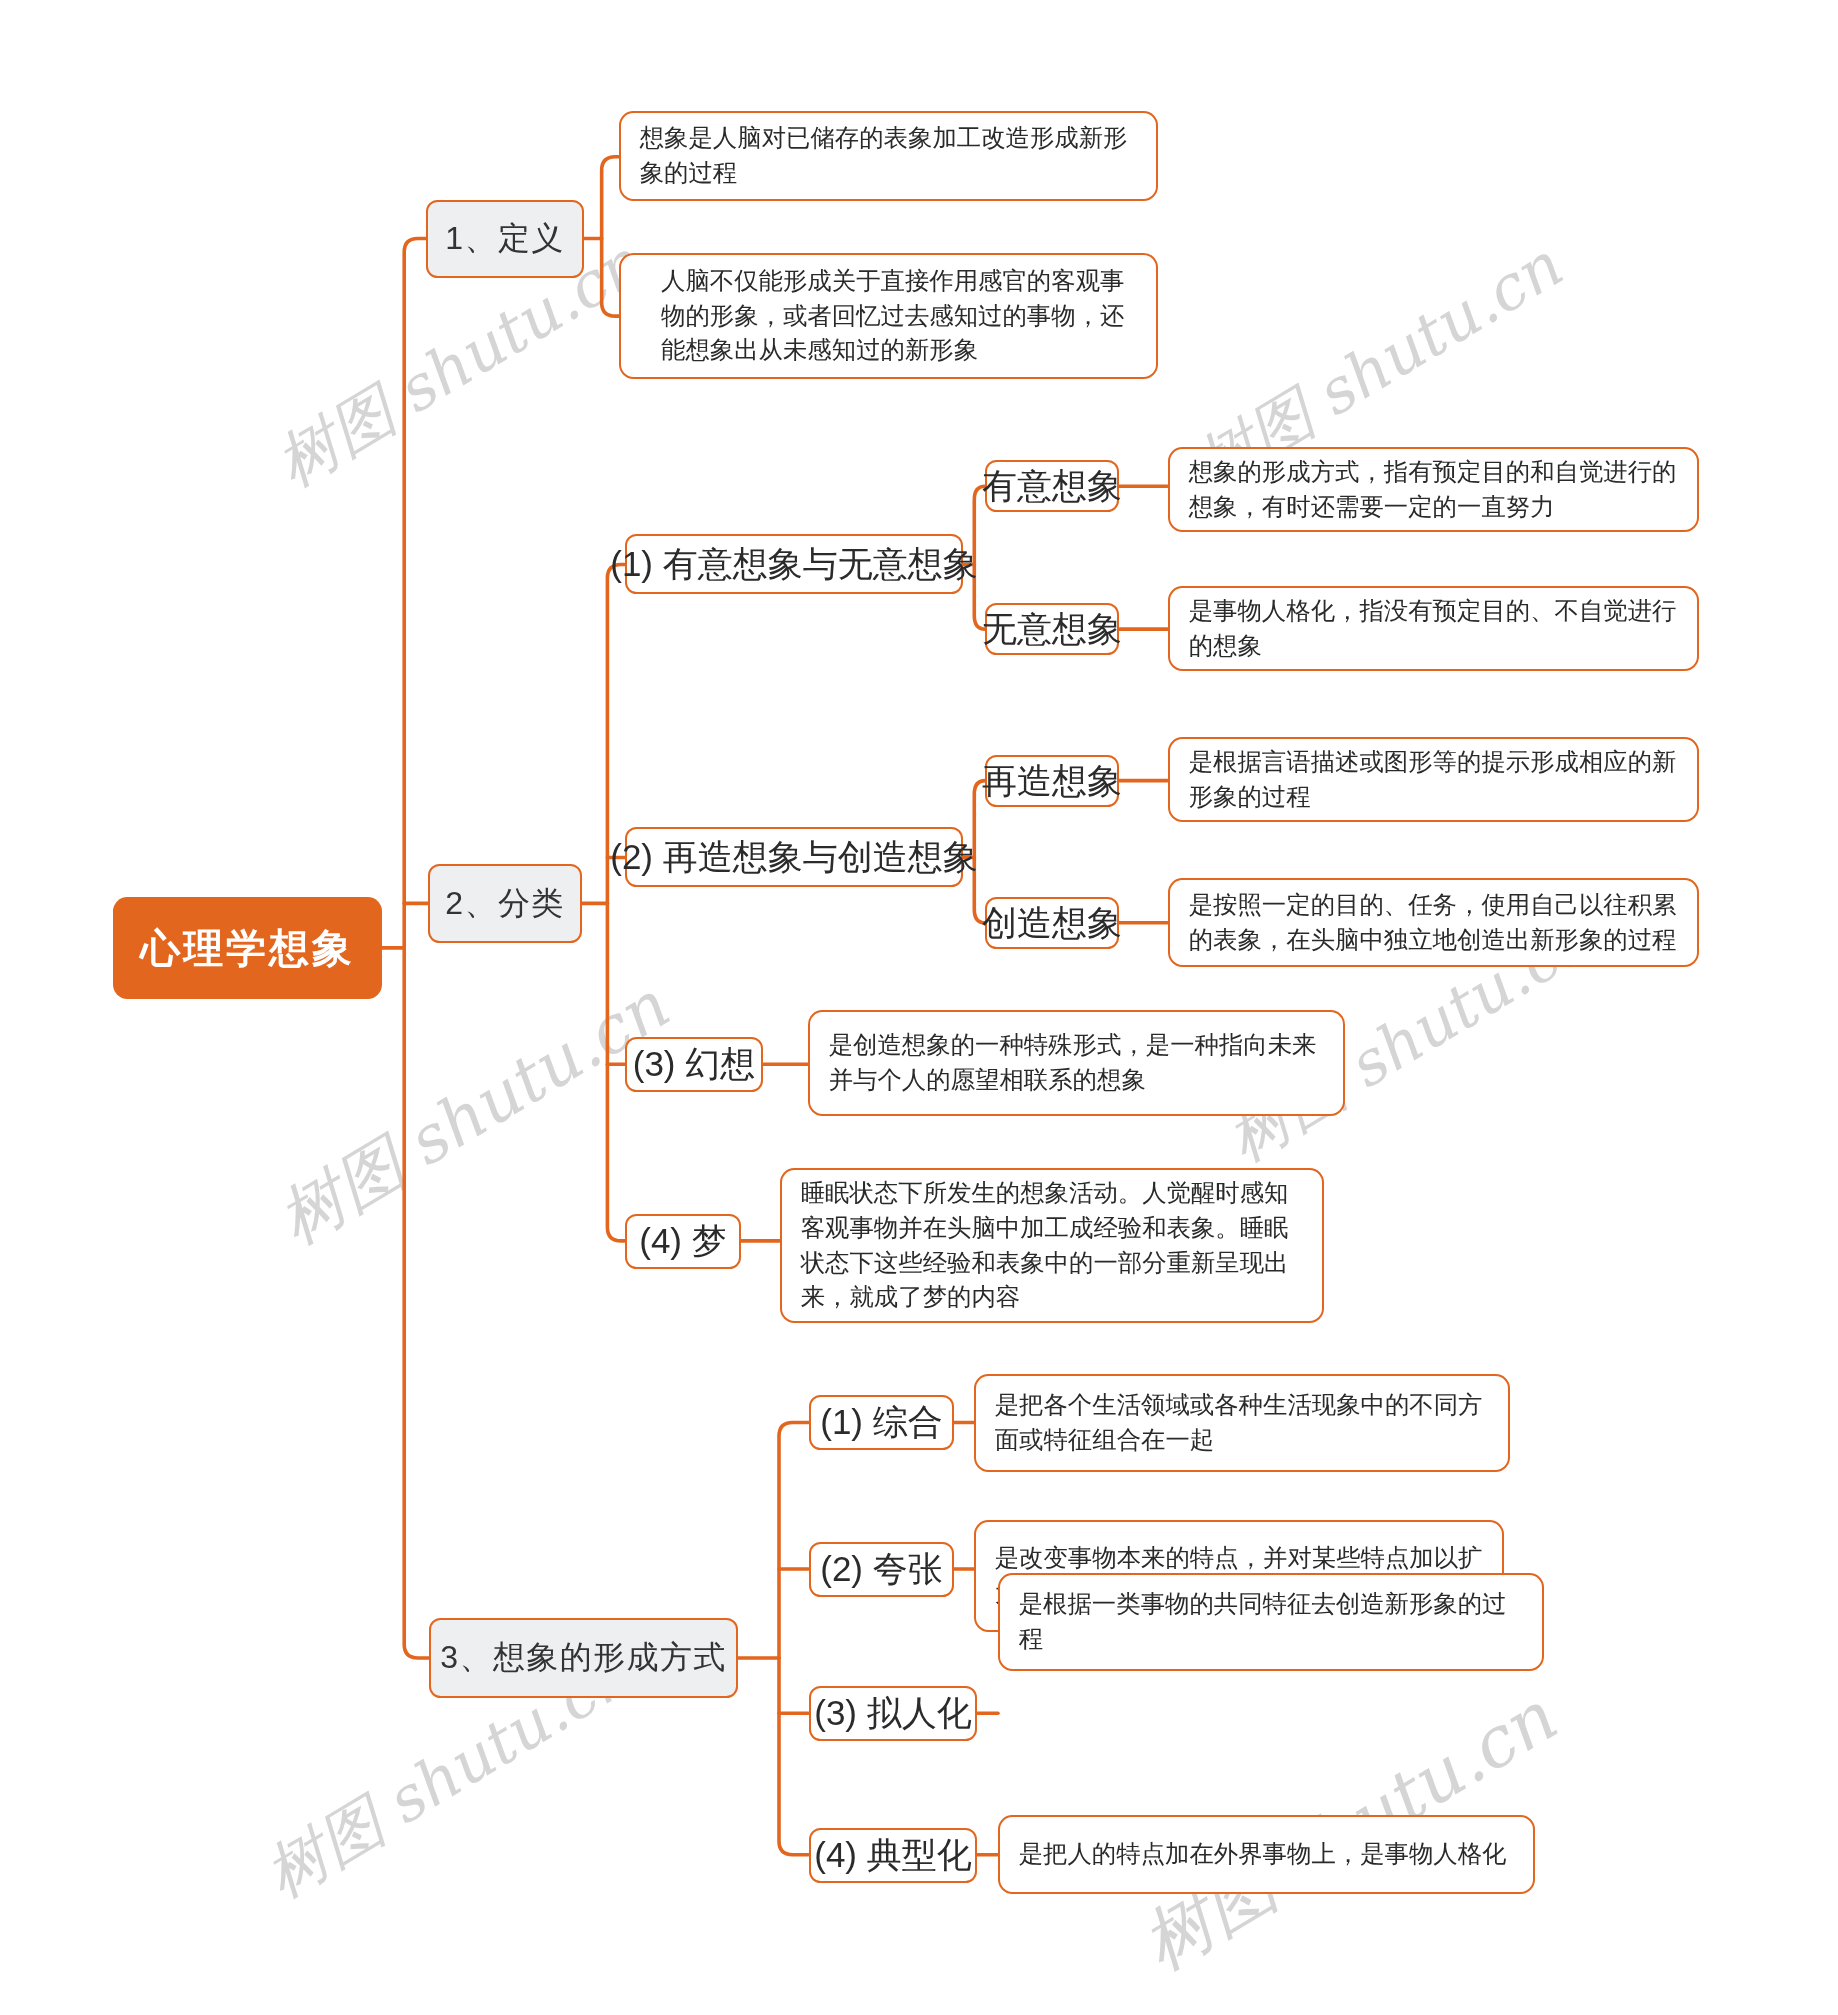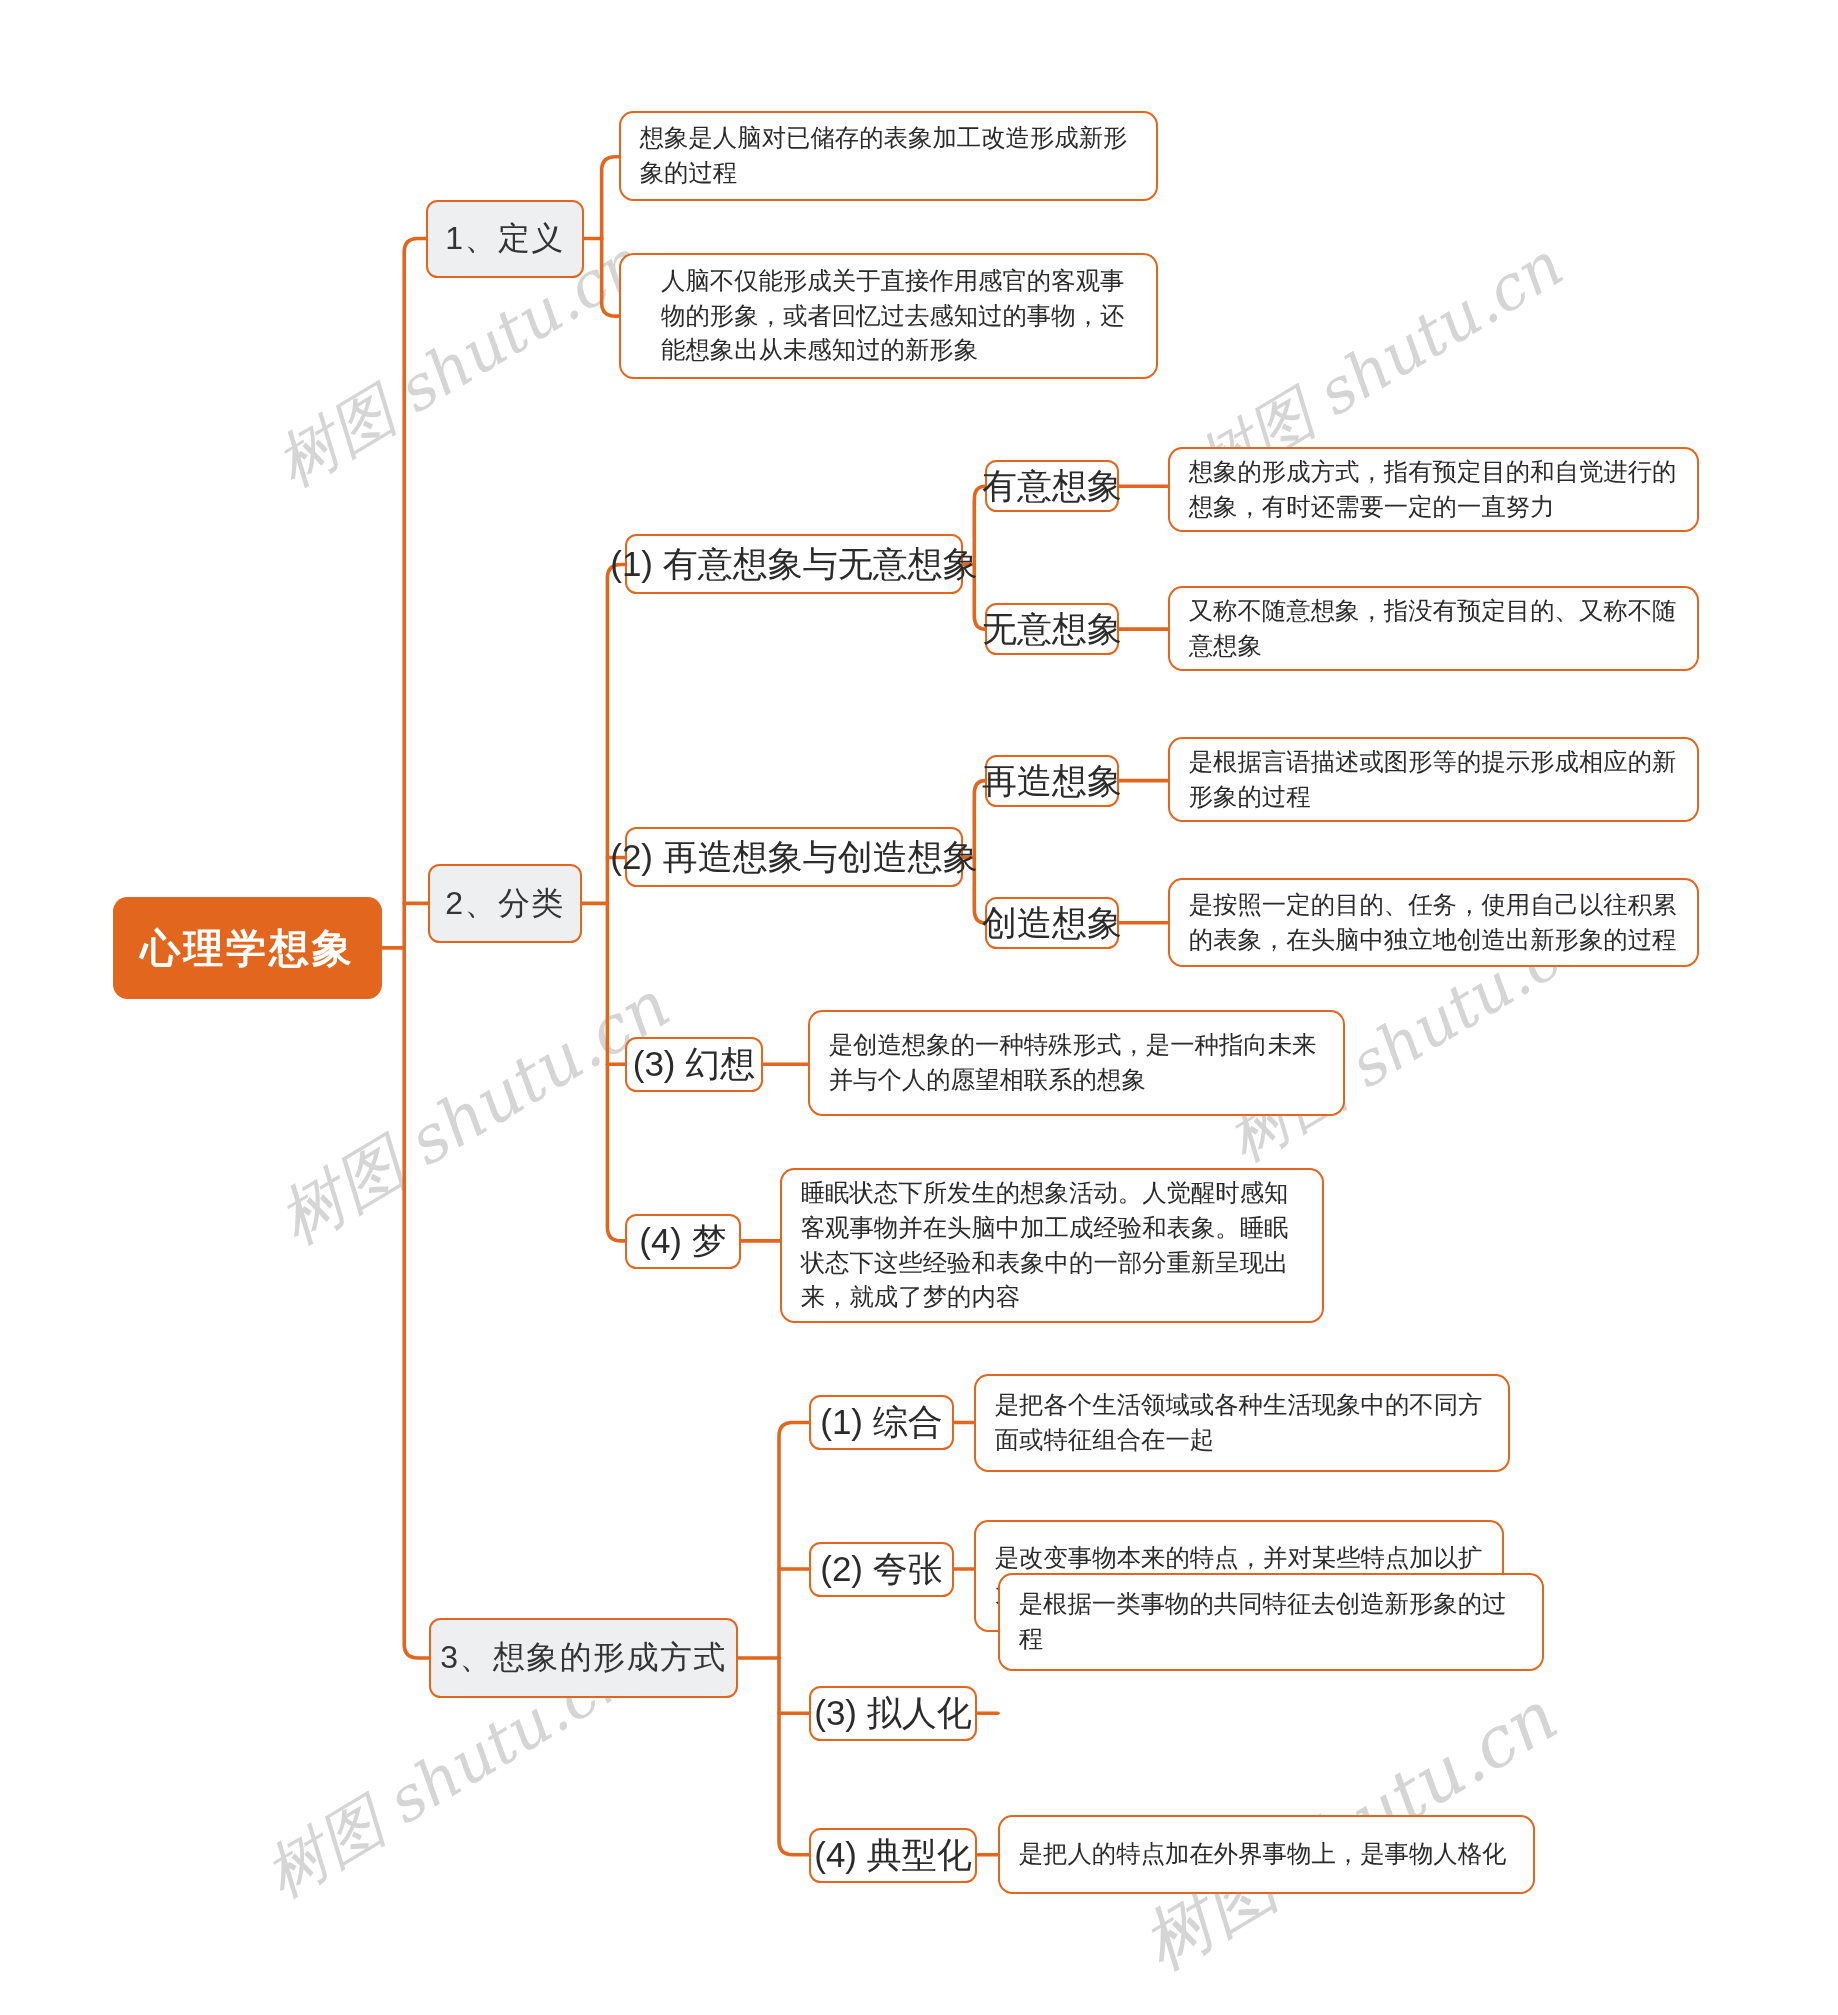--- a/index.html
+++ b/index.html
@@ -102,21 +102,21 @@
   <div class="node branch" style="left:428px;top:864px;width:154px;height:79px;">2、分类</div>
   <div class="node branch" style="left:429px;top:1618px;width:309px;height:80px;">3、想象的形成方式</div>
 
   <div class="box desc" style="left:619px;top:111px;width:539px;height:90px;">想象是人脑对已储存的表象加工改造形成新形象的过程</div>
   <div class="box desc" style="left:619px;top:253px;width:539px;height:126px;padding-left:40px;">人脑不仅能形成关于直接作用感官的客观事物的形象，或者回忆过去感知过的事物，还能想象出从未感知过的新形象</div>
 
   <div class="node subnode" style="left:625px;top:534px;width:338px;height:60px;">(1) 有意想象与无意想象</div>
   <div class="node subnode" style="left:985px;top:460px;width:134px;height:52px;">有意想象</div>
   <div class="box desc" style="left:1168px;top:447px;width:531px;height:85px;">想象的形成方式，指有预定目的和自觉进行的想象，有时还需要一定的一直努力</div>
   <div class="node subnode" style="left:985px;top:603px;width:134px;height:52px;">无意想象</div>
-  <div class="box desc" style="left:1168px;top:586px;width:531px;height:85px;">又称不随意想象，指没有预定目的、又称不随意想象</div>
+  <div class="box desc" style="left:1168px;top:586px;width:531px;height:85px;">是事物人格化，指没有预定目的、不自觉进行的想象</div>
 
   <div class="node subnode" style="left:625px;top:827px;width:338px;height:60px;">(2) 再造想象与创造想象</div>
   <div class="node subnode" style="left:985px;top:755px;width:134px;height:52px;">再造想象</div>
   <div class="box desc" style="left:1168px;top:737px;width:531px;height:85px;">是根据言语描述或图形等的提示形成相应的新形象的过程</div>
   <div class="node subnode" style="left:985px;top:897px;width:134px;height:52px;">创造想象</div>
   <div class="box desc" style="left:1168px;top:878px;width:531px;height:89px;">是按照一定的目的、任务，使用自己以往积累的表象，在头脑中独立地创造出新形象的过程</div>
 
   <div class="node subnode" style="left:625px;top:1037px;width:138px;height:55px;">(3) 幻想</div>
   <div class="box desc" style="left:808px;top:1010px;width:537px;height:106px;">是创造想象的一种特殊形式，是一种指向未来并与个人的愿望相联系的想象</div>
 

